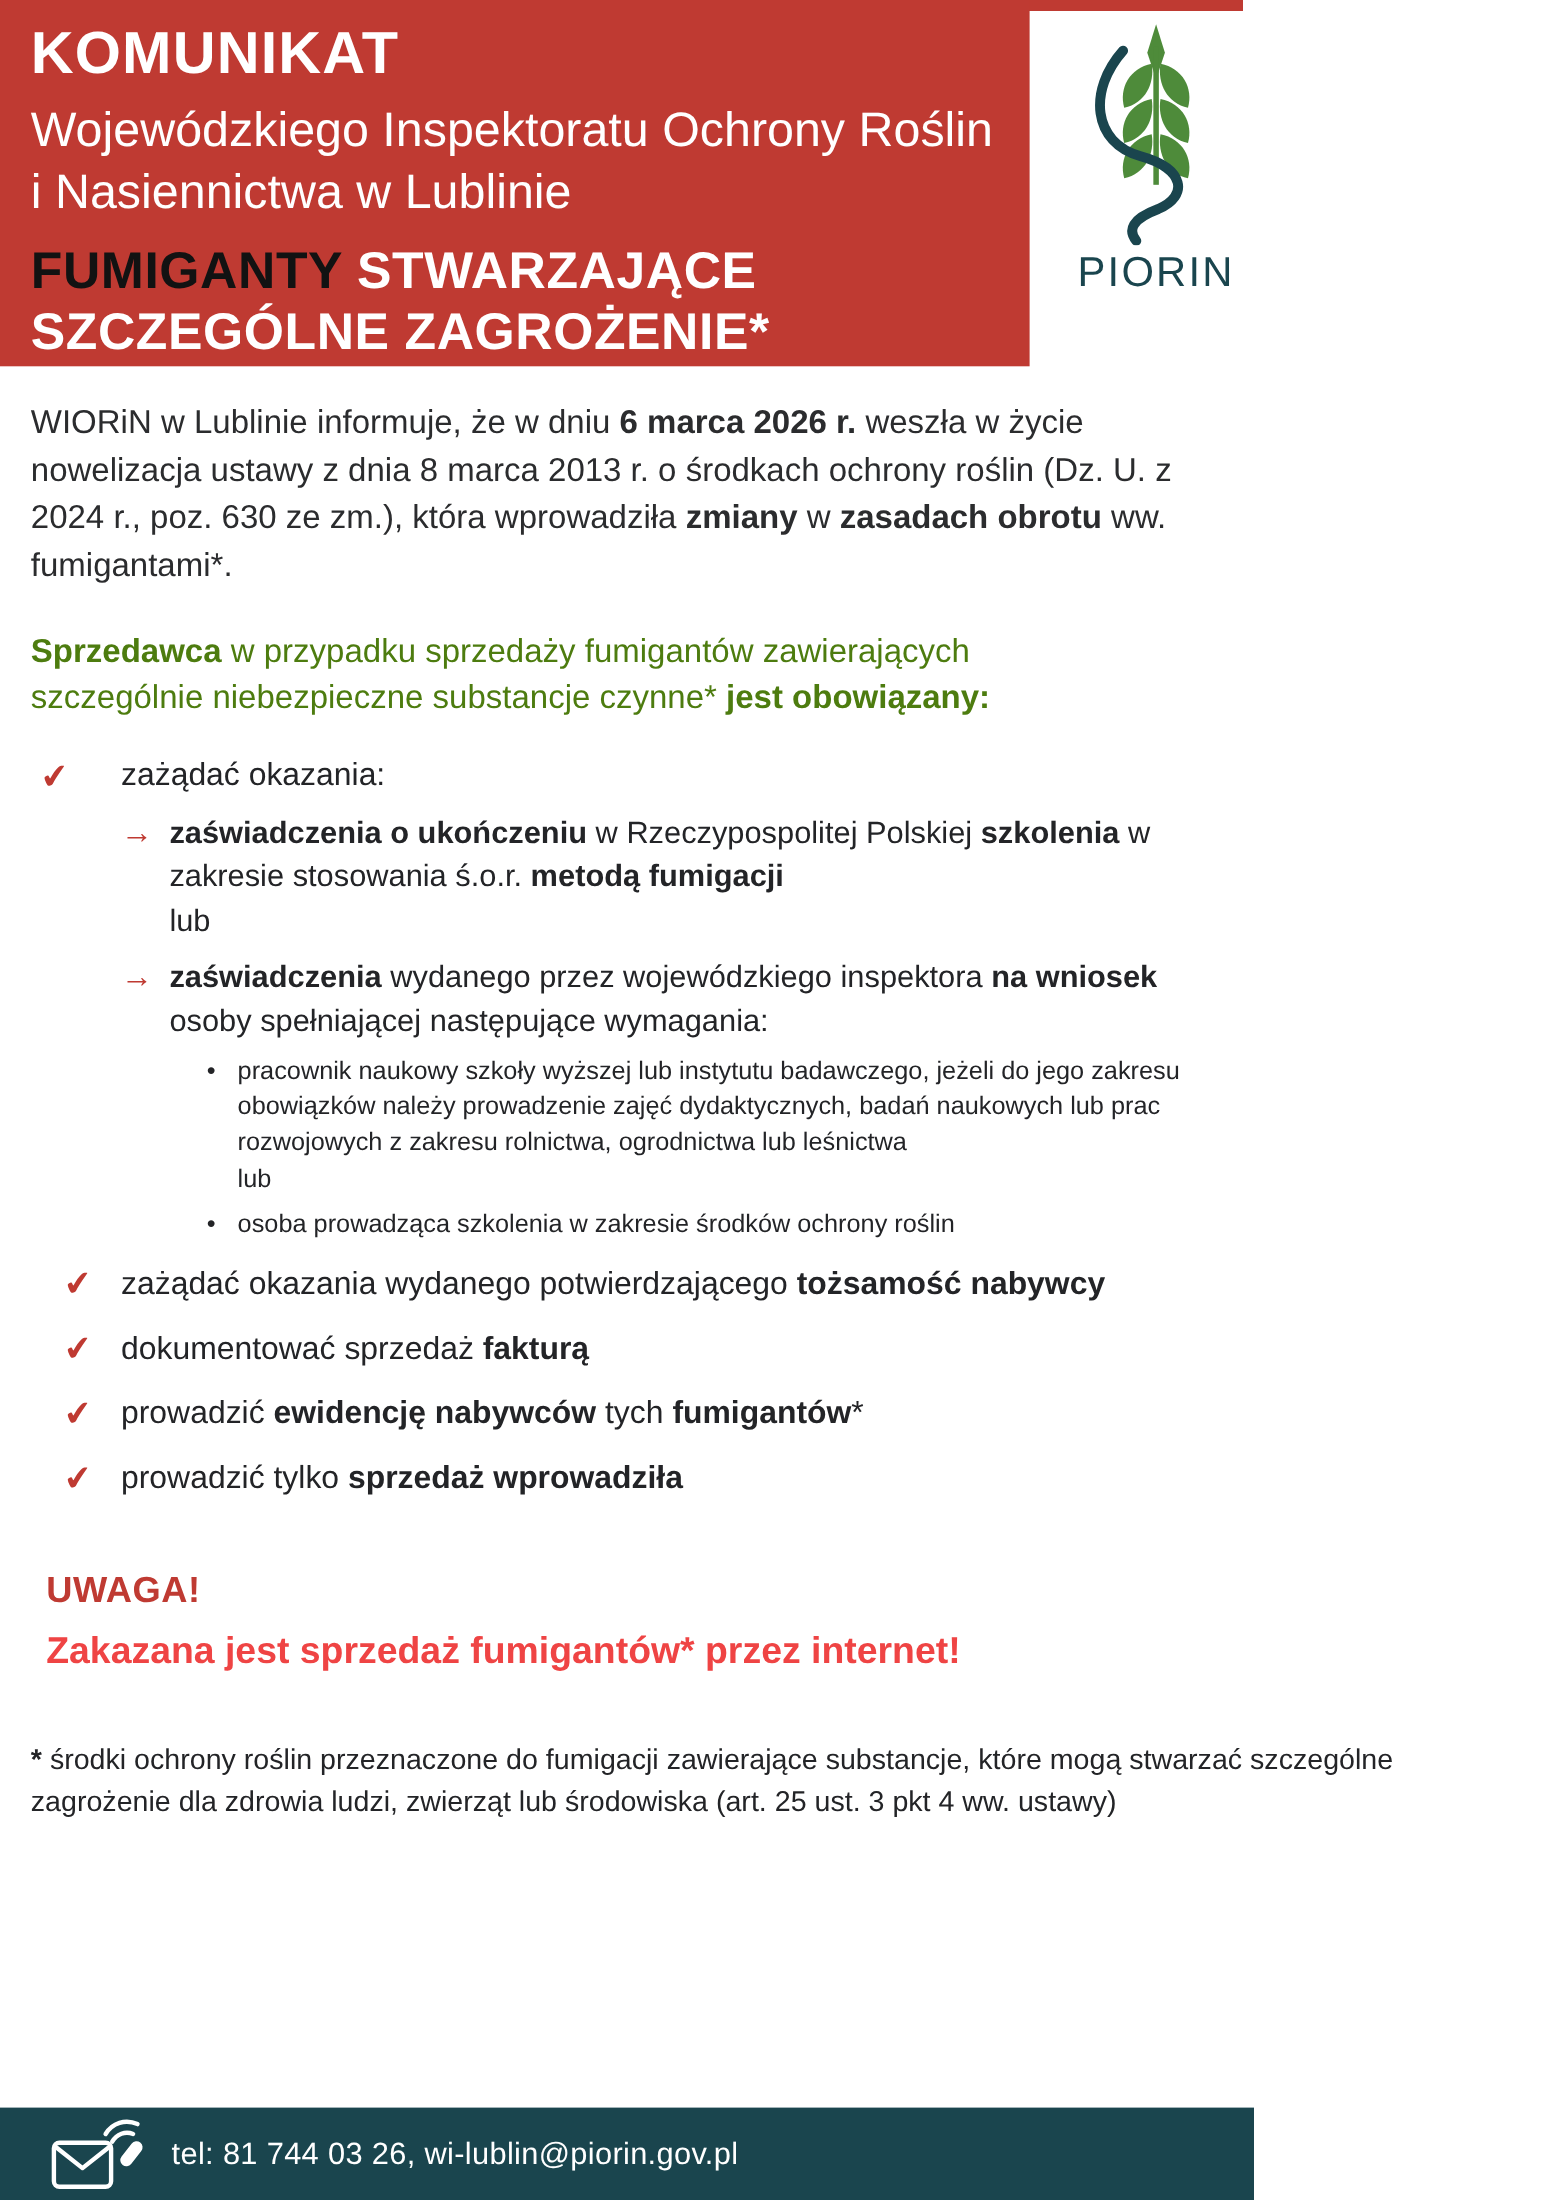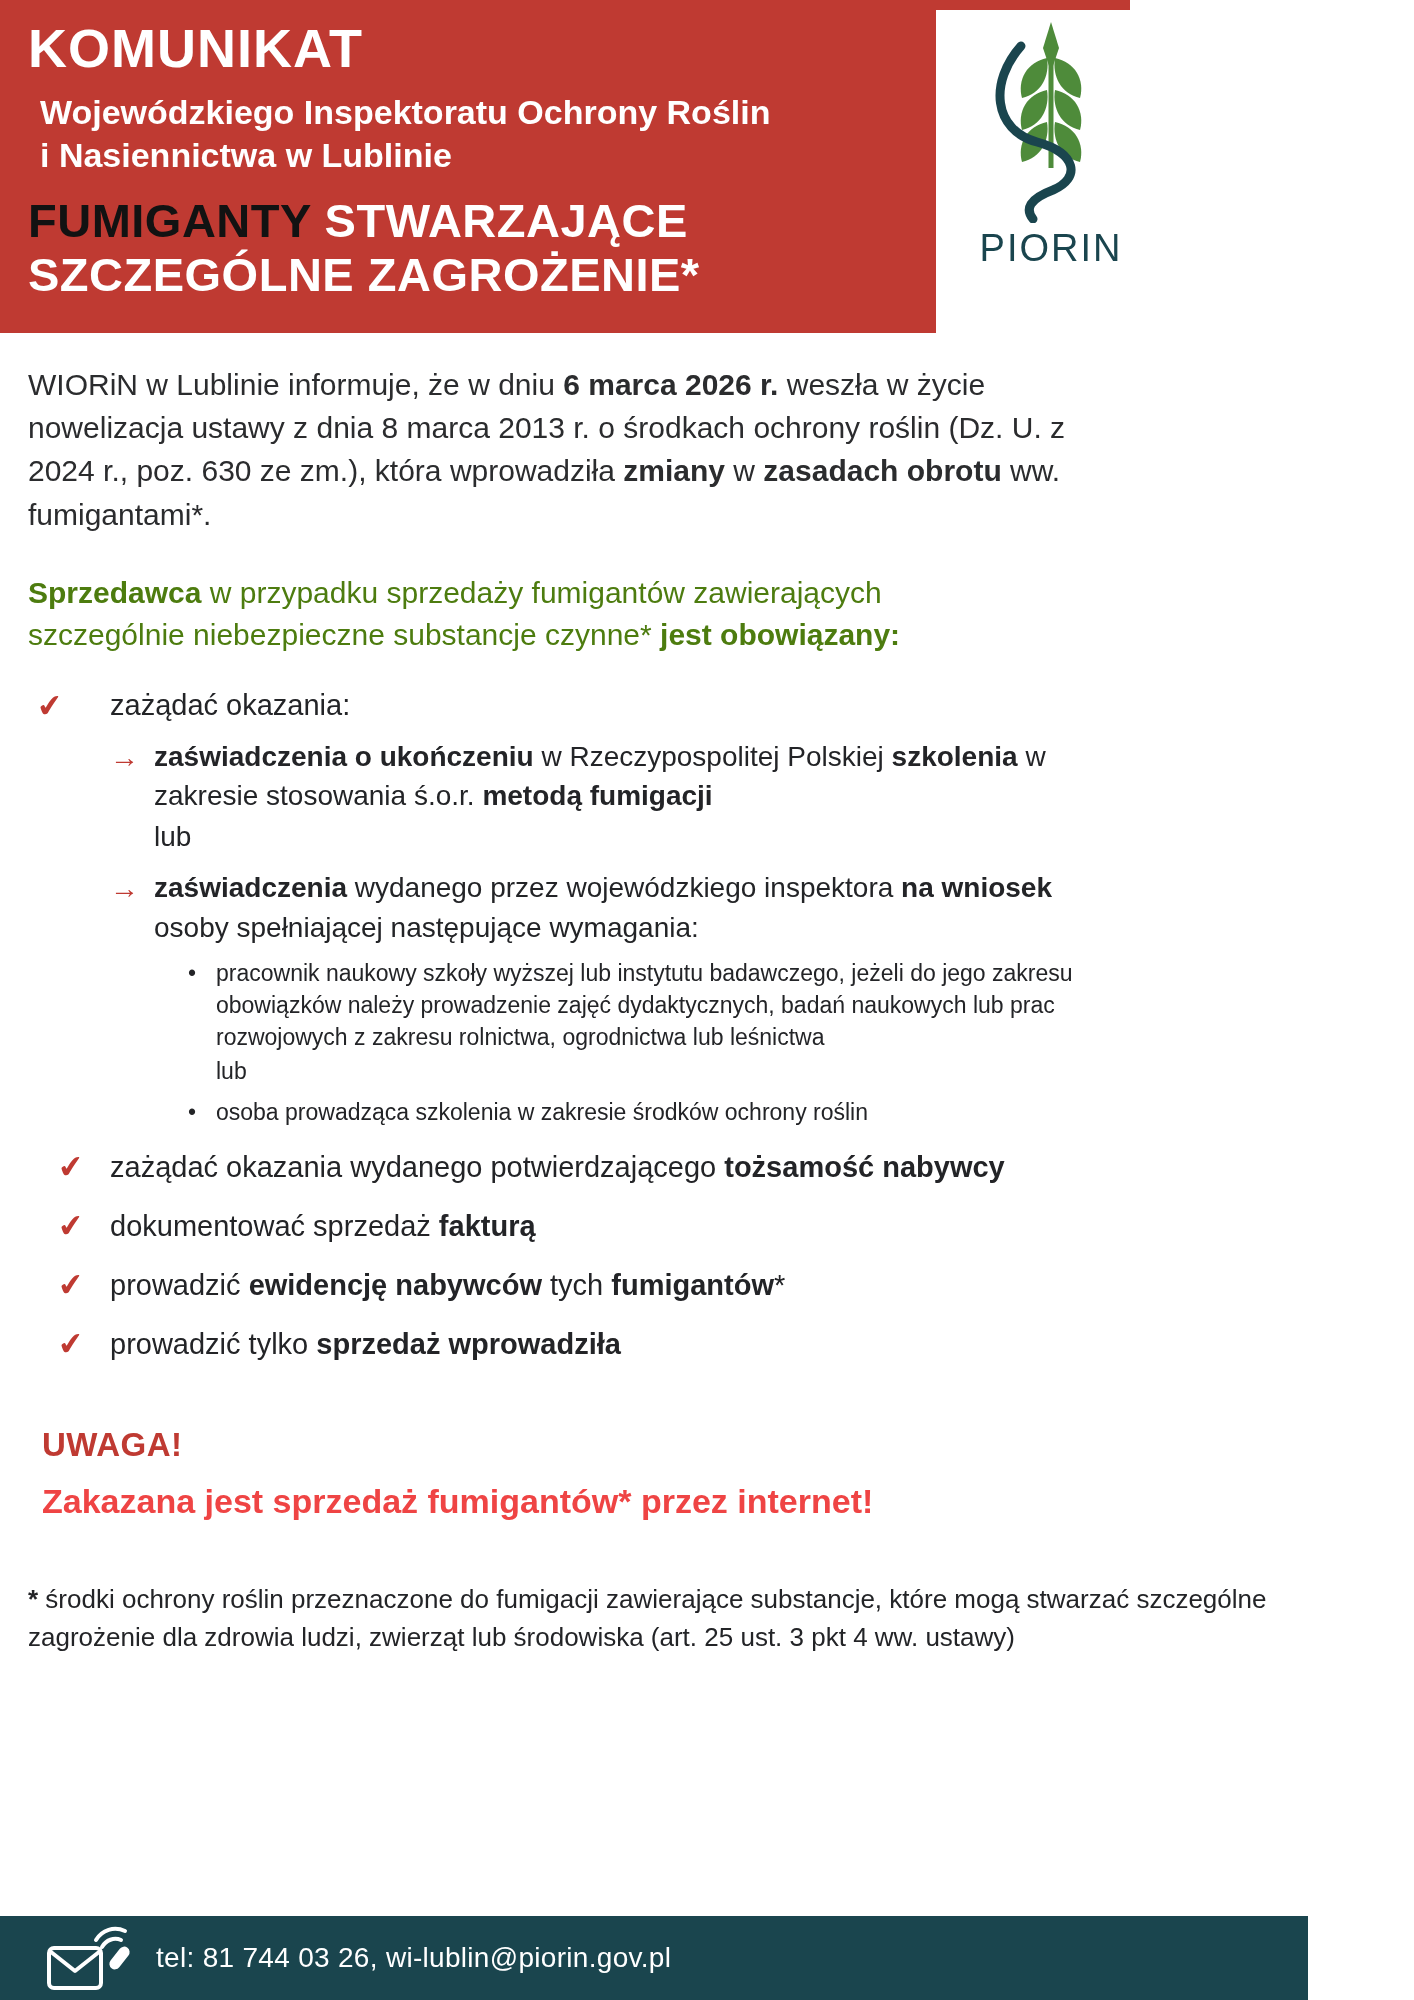--- a/index.html
+++ b/index.html
@@ -12,21 +12,21 @@
   .page { position:relative; width:1414px; height:2000px; background:#fff; }
 
   
   .hero { position:relative; height:333px;border-radius:13px; }
   .hero-strip { position:absolute; top:0; left:0; width:1130px; height:10px; background:#bf3a32; }
   .hero-red {
     position:absolute; top:0; left:0; width:936px; height:333px;
     background:#bf3a32; color:#fff; padding:20px 26px 0 28px;
   }
   .hero-title { font-size:54px; font-weight:800; letter-spacing:1px; line-height:1.05; }
-  .hero-sub { margin-top:14px; font-size:34px; font-weight:700; line-height:1.28;margin-left:12px; }
+  .hero-sub { margin-top:14px; font-size:44px; font-weight:400; line-height:1.28; }
   .headline { margin-top:16px; font-size:47px; font-weight:800; line-height:1.16; letter-spacing:0.5px; }
   .headline .dark { color:#121212; }
   .headline .light { color:#ffffff; }
 
   .logo { position:absolute; left:945px; top:18px; width:212px; text-align:center; }
   .logo svg { display:block; margin:0 auto; }
   .logo-text { margin-top:4px; font-size:38px; font-weight:400; letter-spacing:2px; color:#1a454e; }
 
   
   .content { padding:0 40px 0 28px; }
@@ -57,21 +57,21 @@
 
   .warning { margin-top:62px; padding-left:14px; }
   .warning-title { color:#bf3a32; font-size:33px; font-weight:800; letter-spacing:0.5px; }
   .warning-text { margin-top:18px; font-size:34px; font-weight:800; color:#ef4444; }
 
   .footnote { margin-top:60px; font-size:26px; line-height:1.46; max-width:1300px; color:#232427; }
   .footnote .star { font-weight:800; }
 
   
   .footer {
-    position:absolute; left:0; bottom:0; width:1308px; height:84px;
+    position:absolute; left:0; bottom:0; width:1140px; height:84px;
     background:#1a454e; color:#fff;
     display:flex; align-items:center; padding:0 44px;
   }
   .footer-group { display:flex; align-items:center; gap:20px; }
   .footer-group + .footer-group { margin-left:58px; }
   .footer-text { font-size:28px; letter-spacing:0.3px; white-space:nowrap; }
 </style>
 </head>
 <body>
 

